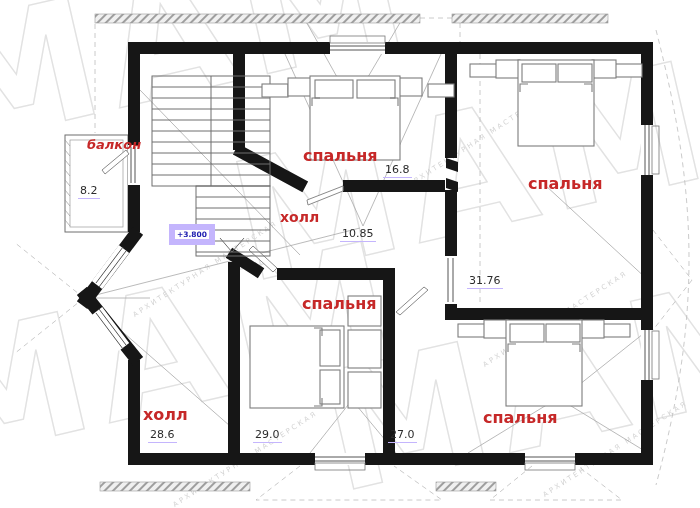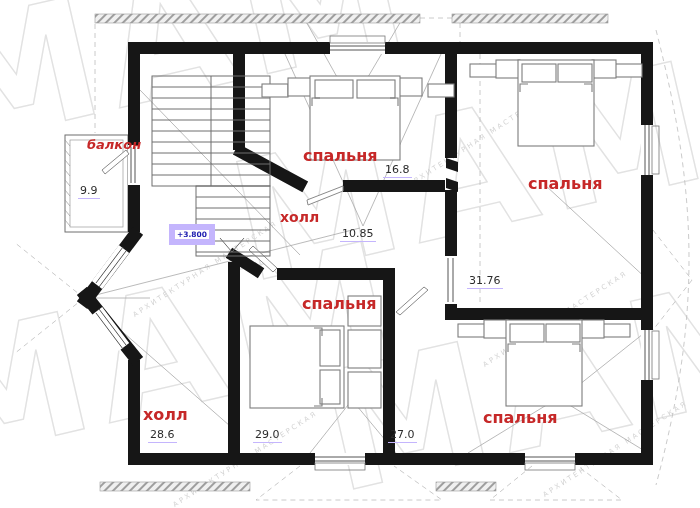--- a/index.html
+++ b/index.html
@@ -246,21 +246,21 @@
         <rect x="506" y="320" width="76" height="86"></rect>
         <rect x="510" y="324" width="34" height="18"></rect>
           <rect x="546" y="324" width="34" height="18"></rect>
         <path d="M508,352 L508,344 L516,344" fill="none"></path>
           <path d="M580,352 L580,344 L572,344" fill="none"></path>
       </g>
     </g>
   </svg>
 
   <div class="room-label" style="left:87px;top:137px;font-size:13px;font-style:italic;">балкон</div>
-  <div class="area" style="left:78px;top:184px;">9.9</div>
+  <div class="area" style="left:78px;top:184px;">8.2</div>
 
   <div class="room-label" style="left:303px;top:146px;">спальня</div>
   <div class="area" style="left:383px;top:163px;">16.8</div>
 
   <div class="room-label big" style="left:280px;top:209px;">холл</div>
   <div class="area" style="left:340px;top:227px;">10.85</div>
 
   <div class="room-label" style="left:528px;top:174px;">спальня</div>
   <div class="area" style="left:467px;top:274px;">31.76</div>
 

